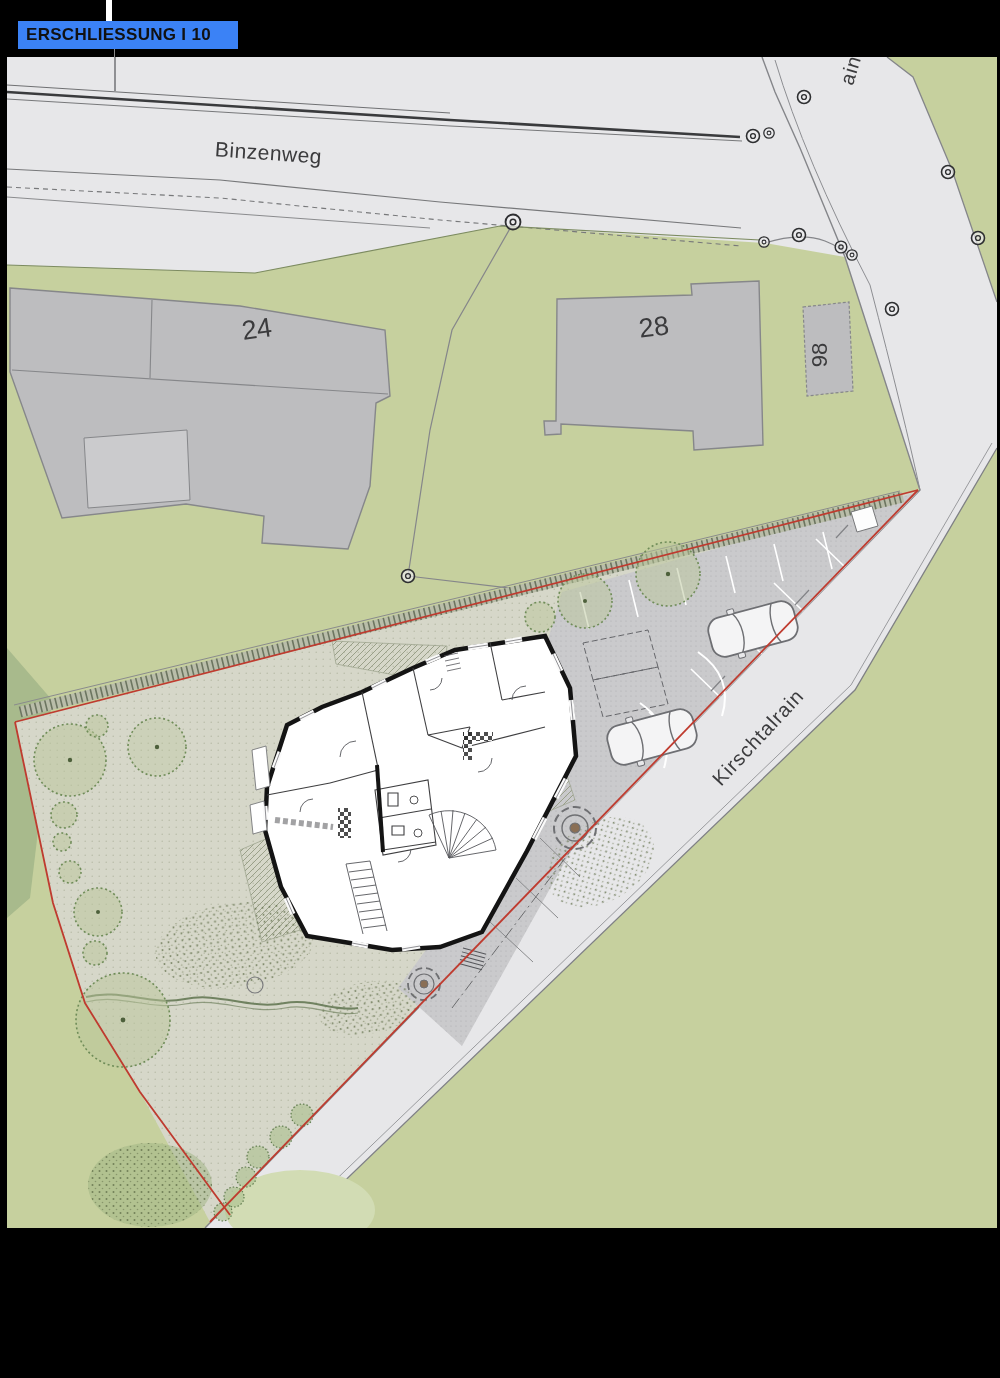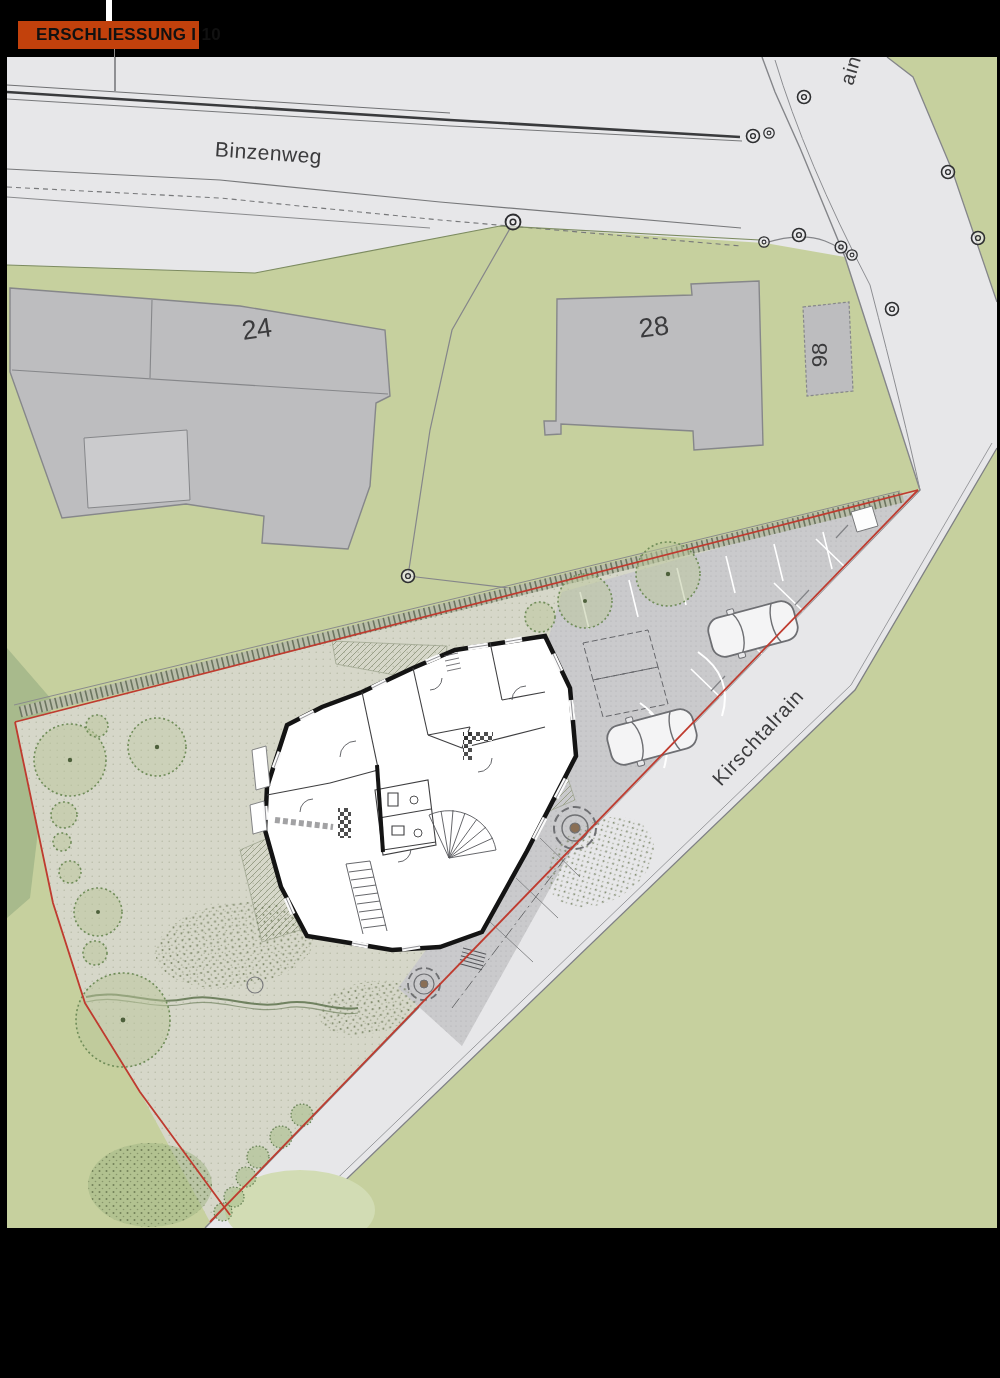--- a/index.html
+++ b/index.html
@@ -1,21 +1,21 @@
 <!DOCTYPE html>
 <html><head>
 <meta charset="utf-8">
 <style>
   html,body{margin:0;padding:0;background:#000;}
   #stage{position:relative;width:1000px;height:1378px;background:#000;overflow:hidden;
          font-family:"Liberation Sans",sans-serif;}
   #plan-svg{position:absolute;left:0;top:0;}
-  .title-box{position:absolute;left:18px;top:21px;width:181px;height:28px;background:#c2410c;
+  .title-box{position:absolute;left:18px;top:21px;width:220px;height:28px;background:#3b82f6;
              color:#111;font-size:17px;font-weight:700;letter-spacing:.3px;line-height:28px;
-             padding-left:18px;box-sizing:border-box;white-space:nowrap;}
+             padding-left:8px;box-sizing:border-box;white-space:nowrap;}
   .top-tick{position:absolute;left:106px;top:0;width:6px;height:22px;background:#fff;}
   .leader{position:absolute;left:114px;top:49px;width:1px;height:9px;background:#8a8a8a;}
   svg text{fill:#3b3b3d;}
   .street-label{font-size:21px;letter-spacing:.5px;}
   .street-label-diag{font-size:20px;letter-spacing:1px;}
   .bldg-num{font-size:27px;}
   .bldg-num-small{font-size:22px;}
 </style>
 </head>
 <body>

